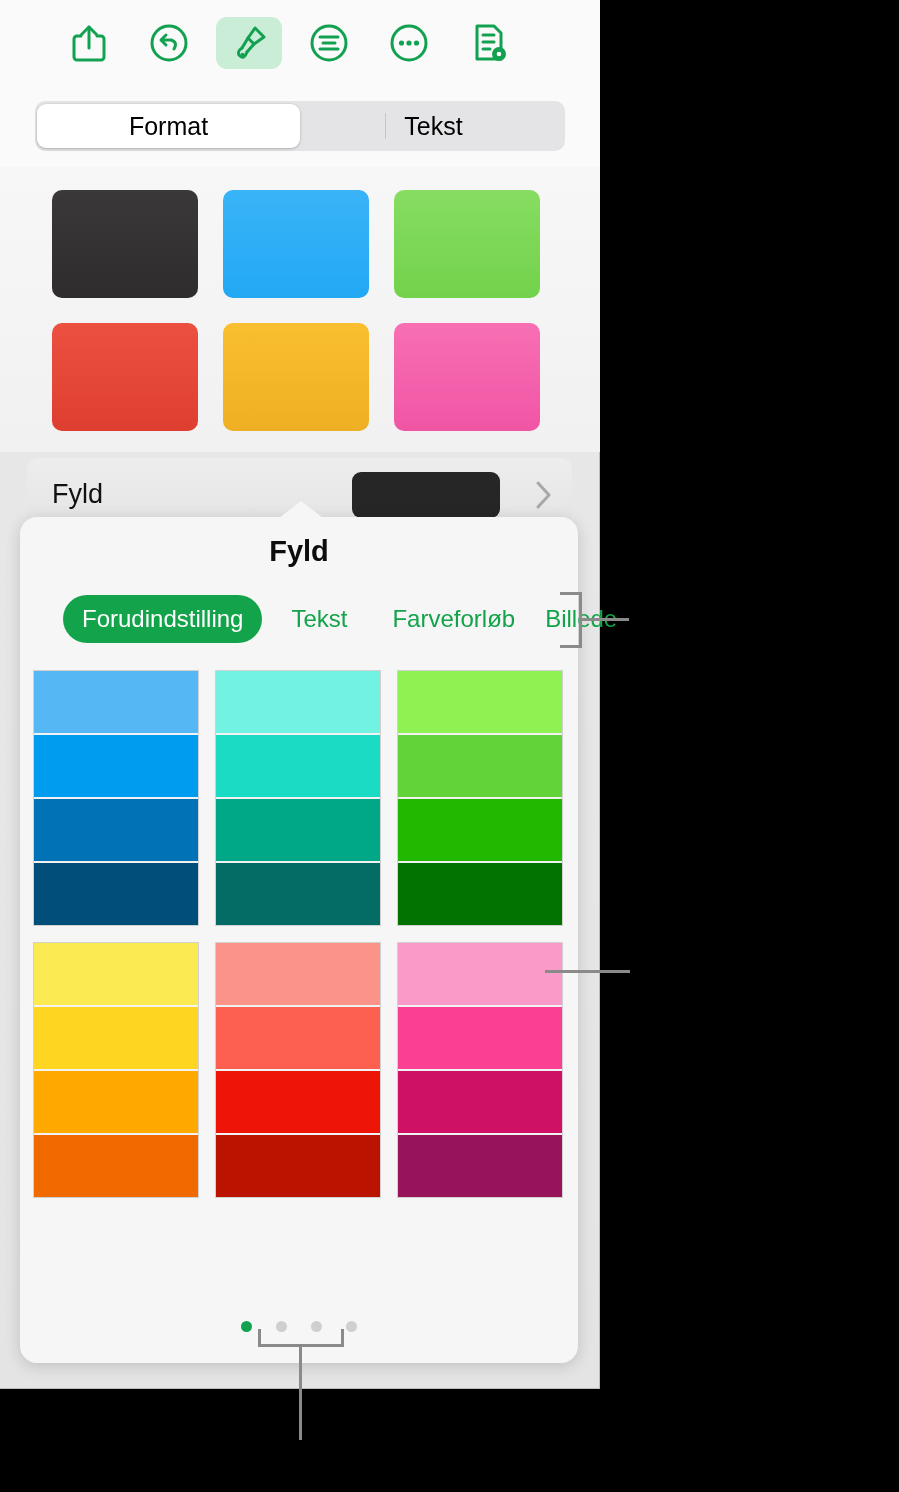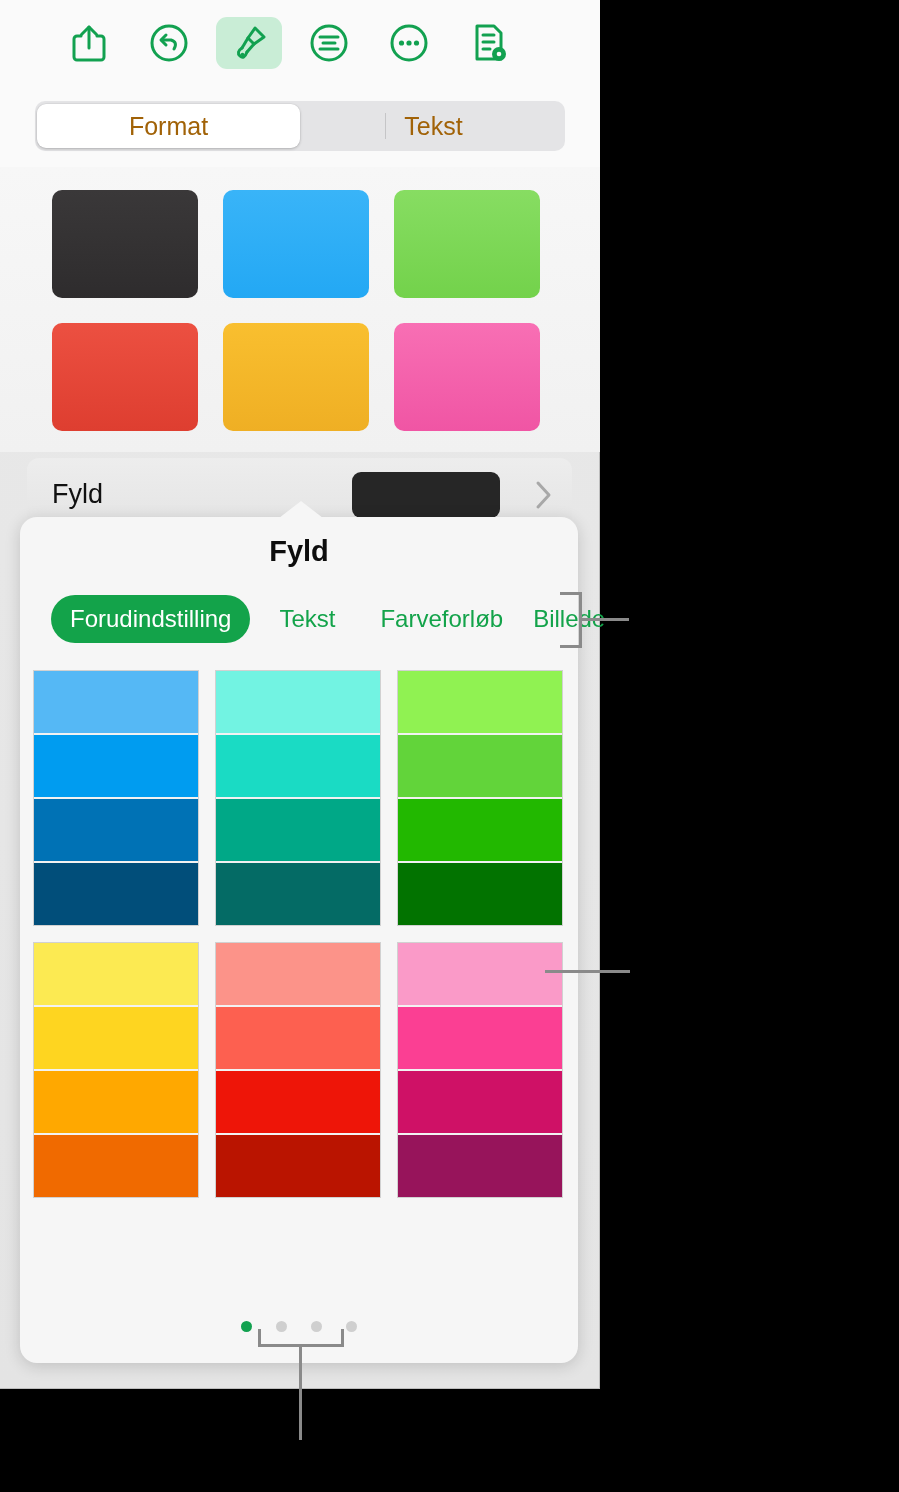--- a/index.html
+++ b/index.html
@@ -67,21 +67,21 @@
     width: 530px; height: 50px;
     background: #e4e4e6;
     border-radius: 10px;
     display: flex;
     align-items: center;
   }
   .seg-item {
     flex: 1;
     text-align: center;
     font-size: 25px;
-    color: #a16207;
+    color: #000000;
     line-height: 50px;
     position: relative;
     z-index: 2;
   }
   .seg-item.active {
     background: #ffffff;
     border-radius: 9px;
     height: 44px;
     line-height: 44px;
     margin: 0 2px;
@@ -168,21 +168,21 @@
     position: absolute;
     left: 0; top: 18px;
     width: 558px;
     text-align: center;
     font-size: 29px;
     font-weight: bold;
     color: #0d0d0d;
   }
   #popover-tabs {
     position: absolute;
-    left: 4px; top: 78px;
+    left: 16px; top: 78px;
     width: 558px;
     height: 48px;
     display: flex;
     align-items: center;
   }
   .ptab {
     font-size: 24px;
     color: #13a34a;
     line-height: 48px;
     white-space: nowrap;

